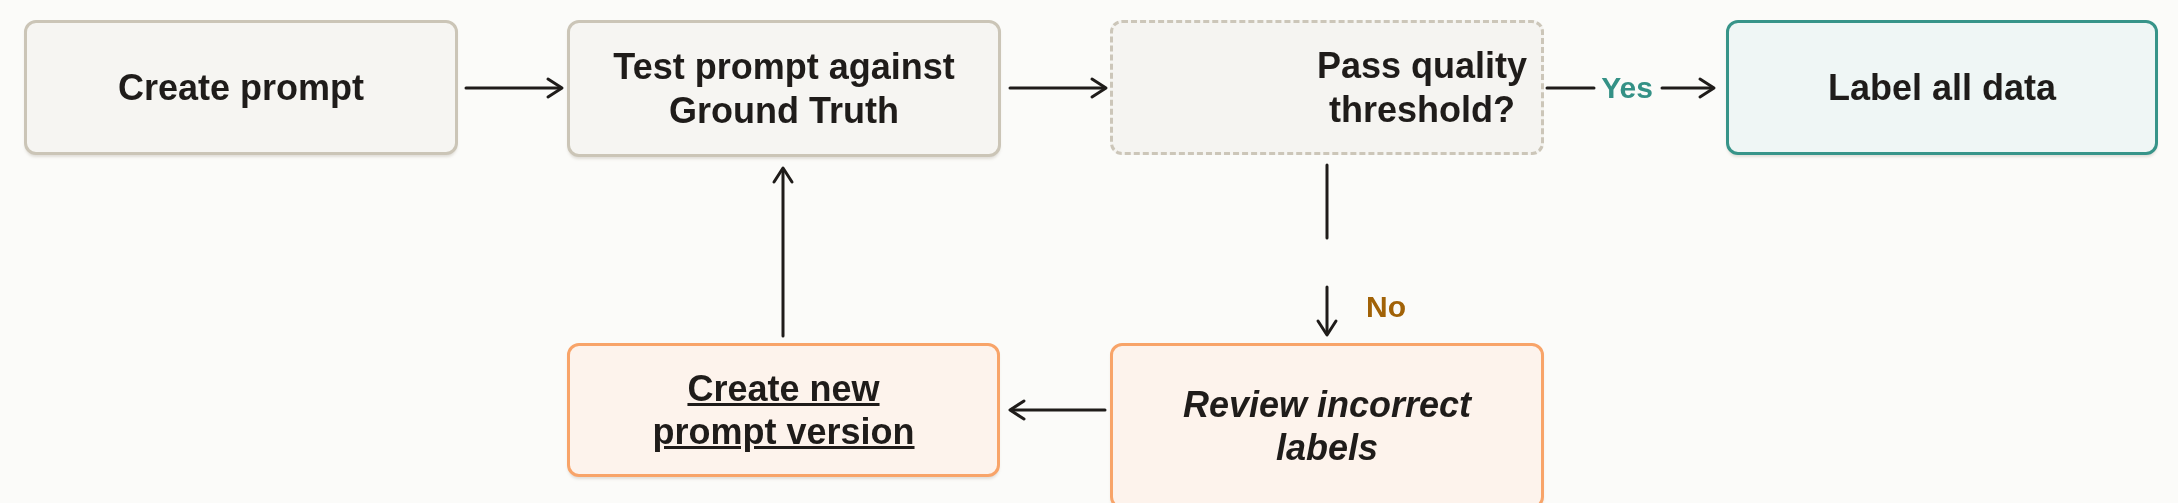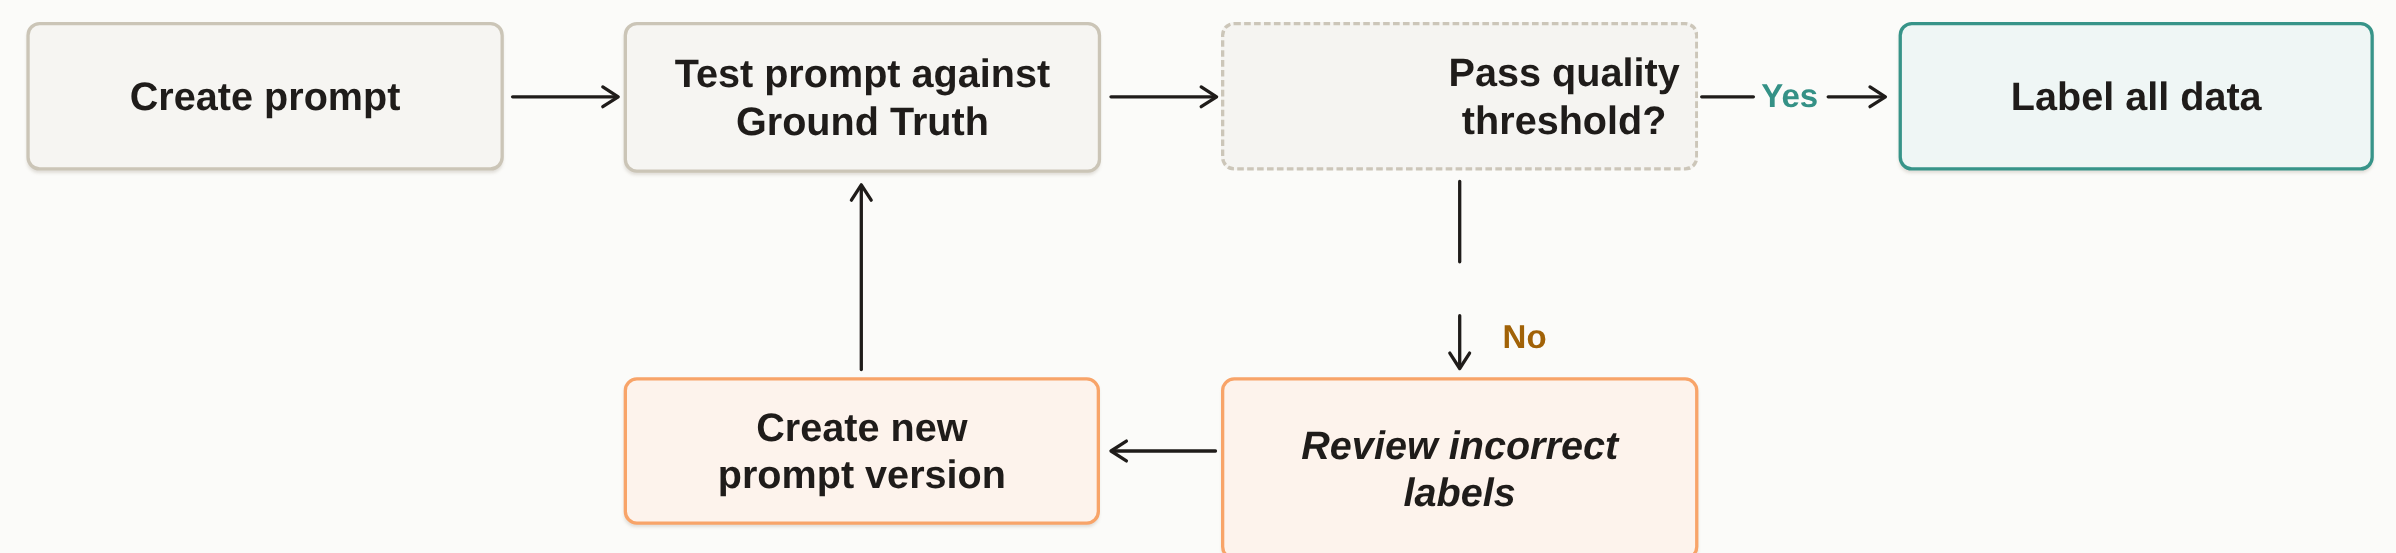--- a/index.html
+++ b/index.html
@@ -46,21 +46,21 @@
   }
   .node--revision {
     background: #FDF3EC;
     border: 3px solid #F8A469;
   }
   
   #node-create-prompt          { left: 24px;   top: 20px;  width: 434px; height: 135px; }
   #node-test-prompt            { left: 567px;  top: 20px;  width: 434px; height: 137px; }
   #node-pass-quality-threshold { left: 1110px; top: 20px;  width: 434px; height: 135px; justify-content: flex-end; }
   #node-label-all-data         { left: 1726px; top: 20px;  width: 432px; height: 135px; }
-  #node-create-new-prompt      { left: 567px;  top: 343px; width: 433px; height: 134px; }
+  #node-create-new-prompt      { left: 567px;  top: 343px; width: 433px; height: 134px; text-decoration: underline; }
   #node-review-incorrect       { left: 1110px; top: 343px; width: 434px; height: 166px; font-style: italic; }
 
   .edges-svg {
     position: absolute;
     left: 0; top: 0;
     width: 2178px; height: 503px;
     pointer-events: none;
   }
   .edges-svg path, .edges-svg polyline {
     fill: none;

